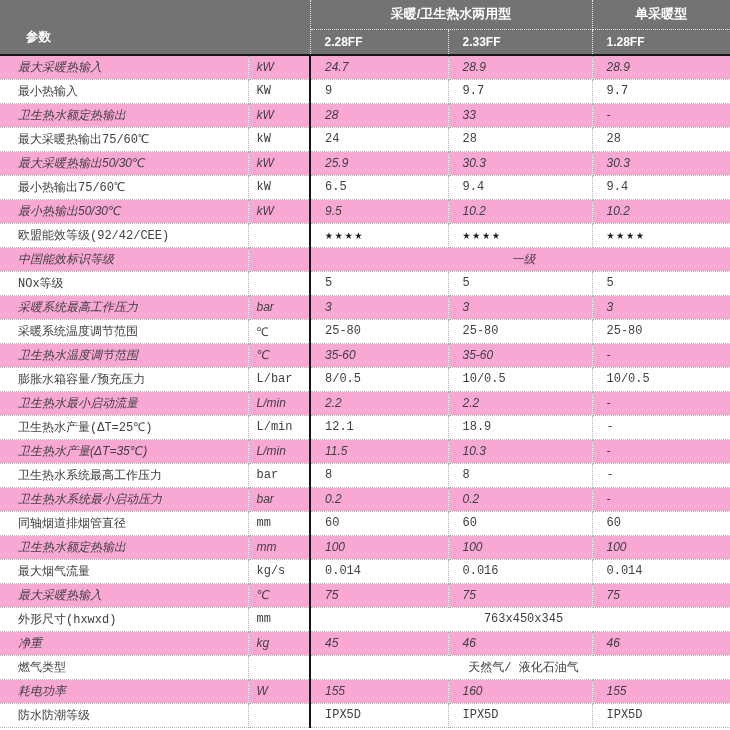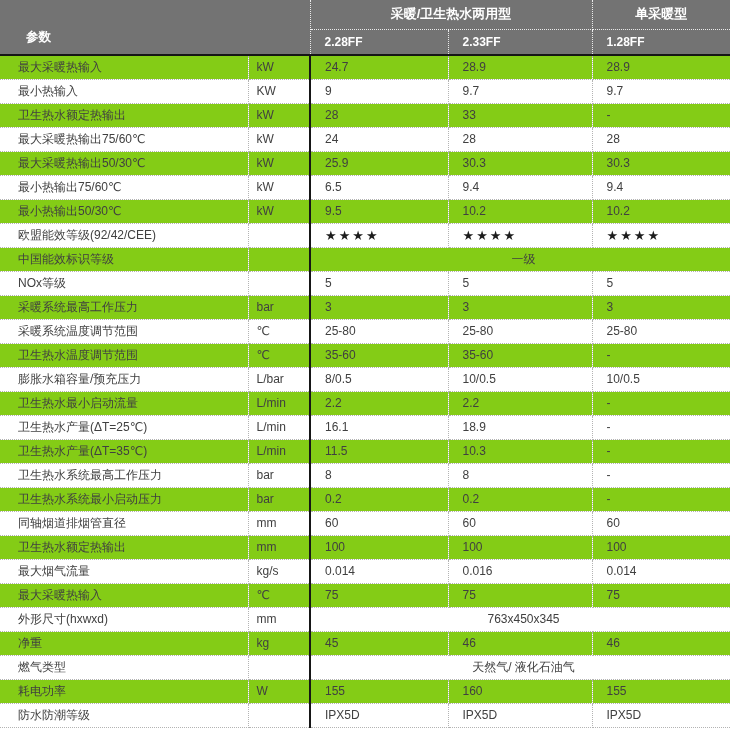--- a/index.html
+++ b/index.html
@@ -30,22 +30,22 @@
   }
   th.g1 { border-right:1px dotted rgba(255,255,255,.85); }
   th.th-model {
     font-size:12px; text-align:left; padding-left:14px; vertical-align:middle;
     border-bottom:2px solid #161616;
   }
   th.m1, th.m2 { border-right:1px dotted rgba(255,255,255,.85); }
 
   
   tbody tr { height:24px; }
-  tbody tr.shaded { background:#84cc16; }
-  tbody tr.plain  { background:#ffffff; }
+  tbody tr.shaded { background:#f9a8d4;font-style:italic; }
+  tbody tr.plain  { background:#ffffff;font-family:Liberation Mono, monospace; }
   tbody td {
     height:24px; box-sizing:border-box;
     font-size:12px; color:#404040; vertical-align:middle;
     border-bottom:1px dotted #b3b3b3; padding:0;
     white-space:nowrap; overflow:hidden;
   }
   td.param { padding-left:18px; border-right:1px dotted #b3b3b3; }
   td.unit  { padding-left:8px;  border-right:2px solid #161616; }
   td.value { padding-left:14px; }
   td.value-1, td.value-2 { border-right:1px dotted #b3b3b3; }
@@ -175,21 +175,21 @@
       <tr class="shaded">
         <td class="param">卫生热水最小启动流量</td>
         <td class="unit">L/min</td>
         <td class="value value-1">2.2</td>
         <td class="value value-2">2.2</td>
         <td class="value value-3">-</td>
       </tr>
       <tr class="plain">
         <td class="param">卫生热水产量(ΔT=25℃)</td>
         <td class="unit">L/min</td>
-        <td class="value value-1">16.1</td>
+        <td class="value value-1">12.1</td>
         <td class="value value-2">18.9</td>
         <td class="value value-3">-</td>
       </tr>
       <tr class="shaded">
         <td class="param">卫生热水产量(ΔT=35℃)</td>
         <td class="unit">L/min</td>
         <td class="value value-1">11.5</td>
         <td class="value value-2">10.3</td>
         <td class="value value-3">-</td>
       </tr>

